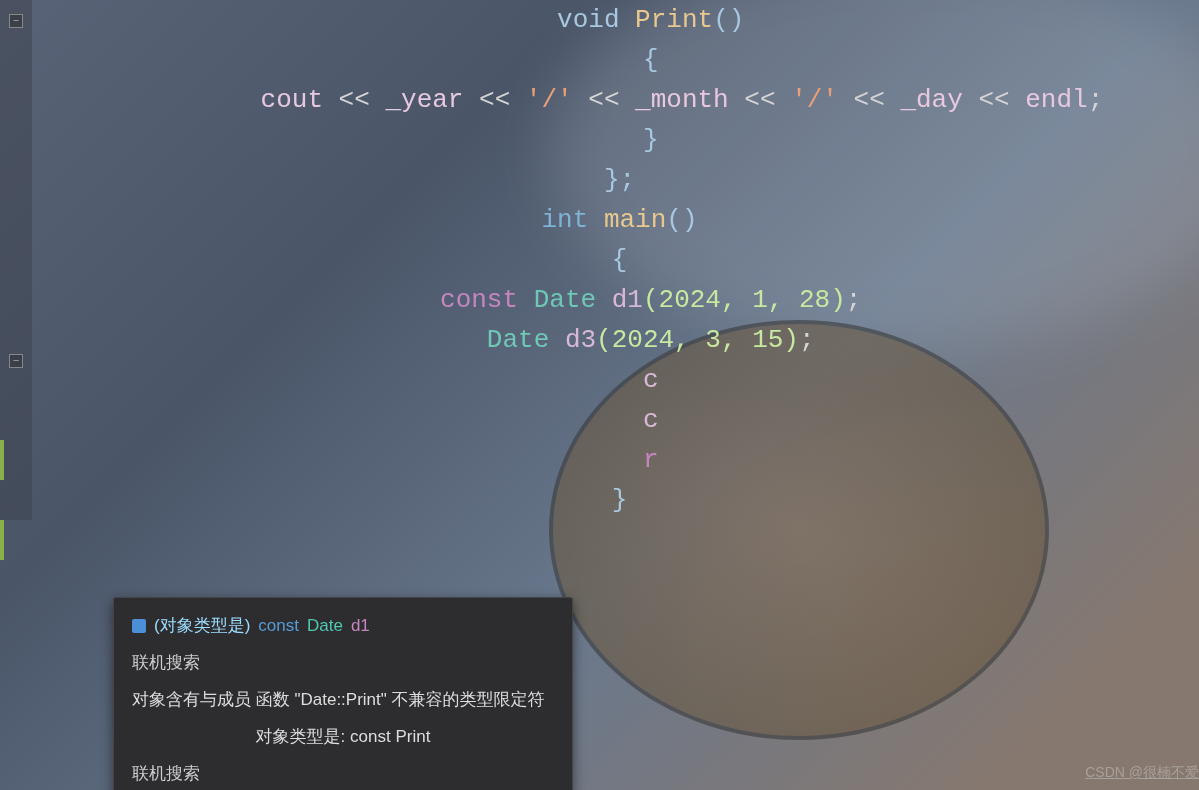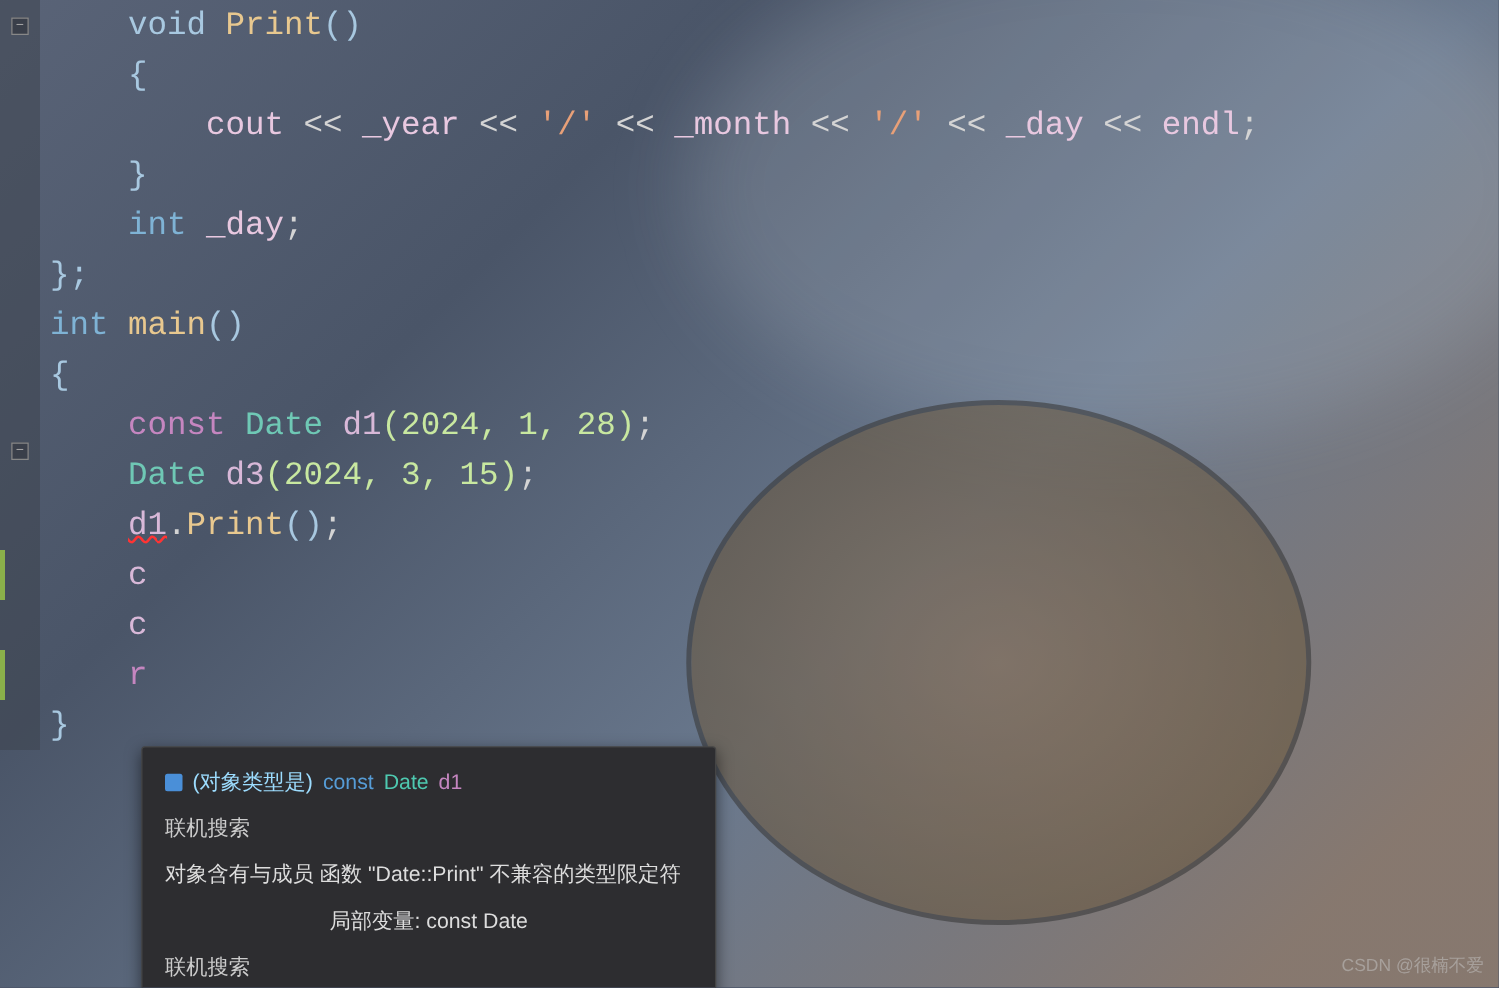--- a/index.html
+++ b/index.html
@@ -72,20 +72,21 @@
       line-height: 12px;
       text-align: center;
       cursor: pointer;
     }
     .code-line {
       height: 40px;
       line-height: 40px;
       white-space: pre;
       position: relative;
       padding-left: 8px;
+      text-align: center;
     }
     .code-line.highlighted {
       background: rgba(120, 130, 150, 0.25);
     }
     .kw-type { color: #7fb3d5; }
     .kw-void { color: #a8c8e0; }
     .kw-const { color: #c586c0; }
     .func-name { color: #e8c88f; }
     .class-name { color: #6fc8b5; }
     .brace { color: #a8c8e0; }
@@ -139,24 +140,25 @@
       margin: 8px 0;
       cursor: pointer;
     }
     .tooltip-error {
       color: #ddd;
       margin: 8px 0;
     }
     .watermark {
       position: absolute;
       bottom: 8px;
-      right: 12px;
+      right: 0;
       color: rgba(200,200,200,0.5);
       font-size: 14px;
       font-family: 'Microsoft YaHei', sans-serif;
+      text-decoration: underline;
     }
     .change-marker {
       position: absolute;
       left: 0;
       width: 4px;
       background: #8ab04a;
     }
   </style>
 </head>
 <body>
@@ -176,51 +178,49 @@
   <div class="code-line">    <span class="kw-void">void</span> <span class="func-name">Print</span><span class="paren">()</span></div>
 
   <div class="code-line">    <span class="brace">{</span></div>
 
   <div class="code-line">        <span class="member">cout</span><span class="op"> &lt;&lt; </span><span class="member">_year</span><span class="op"> &lt;&lt; </span><span class="str">'/'</span><span class="op"> &lt;&lt; </span><span class="member">_month</span><span class="op"> &lt;&lt; </span><span class="str">'/'</span><span class="op"> &lt;&lt; </span><span class="member">_day</span><span class="op"> &lt;&lt; </span><span class="member">endl</span><span class="semi">;</span></div>
 
   <div class="code-line">    <span class="brace">}</span></div>
 
 
 
-  <div class="code-line">    <span class="kw-type">int</span> <span class="member">_day</span><span class="semi">;</span></div>
 
   <div class="code-line"><span class="brace">};</span></div>
 
   <div class="code-line"><span class="kw-type">int</span> <span class="func-name">main</span><span class="paren">()</span></div>
 
   <div class="code-line"><span class="brace">{</span></div>
 
   <div class="code-line">    <span class="kw-const">const</span> <span class="class-name">Date</span> <span class="var">d1</span><span class="num">(2024, 1, 28)</span><span class="semi">;</span></div>
 
 
   <div class="code-line">    <span class="class-name">Date</span> <span class="var">d3</span><span class="num">(2024, 3, 15)</span><span class="semi">;</span></div>
 
-  <div class="code-line">    <span class="var error-underline">d1</span><span class="op">.</span><span class="obj-call">Print</span><span class="paren">()</span><span class="semi">;</span></div>
 
   <div class="code-line">    <span class="var">c</span></div>
 
   <div class="code-line">    <span class="var">c</span></div>
 
   <div class="code-line">    <span class="kw-const">r</span></div>
 
   <div class="code-line"><span class="brace">}</span></div>
 </div>
 
 <div class="tooltip">
   <div class="tooltip-header">
     <span class="tooltip-icon"></span>
     <span class="tooltip-scope">(对象类型是)</span>
     <span class="tooltip-const">const</span>
     <span class="tooltip-type">Date</span>
     <span class="tooltip-var">d1</span>
   </div>
   <div class="tooltip-link">联机搜索</div>
   <div class="tooltip-error">对象含有与成员 函数 "Date::Print" 不兼容的类型限定符</div>
-  <div class="tooltip-error" style="text-align:center">局部变量:  const Date</div>
+  <div class="tooltip-error" style="text-align:center">对象类型是:  const Print</div>
   <div class="tooltip-link">联机搜索</div>
 </div>
 
 <div class="watermark">CSDN @很楠不爱</div>
 
 </body></html>

